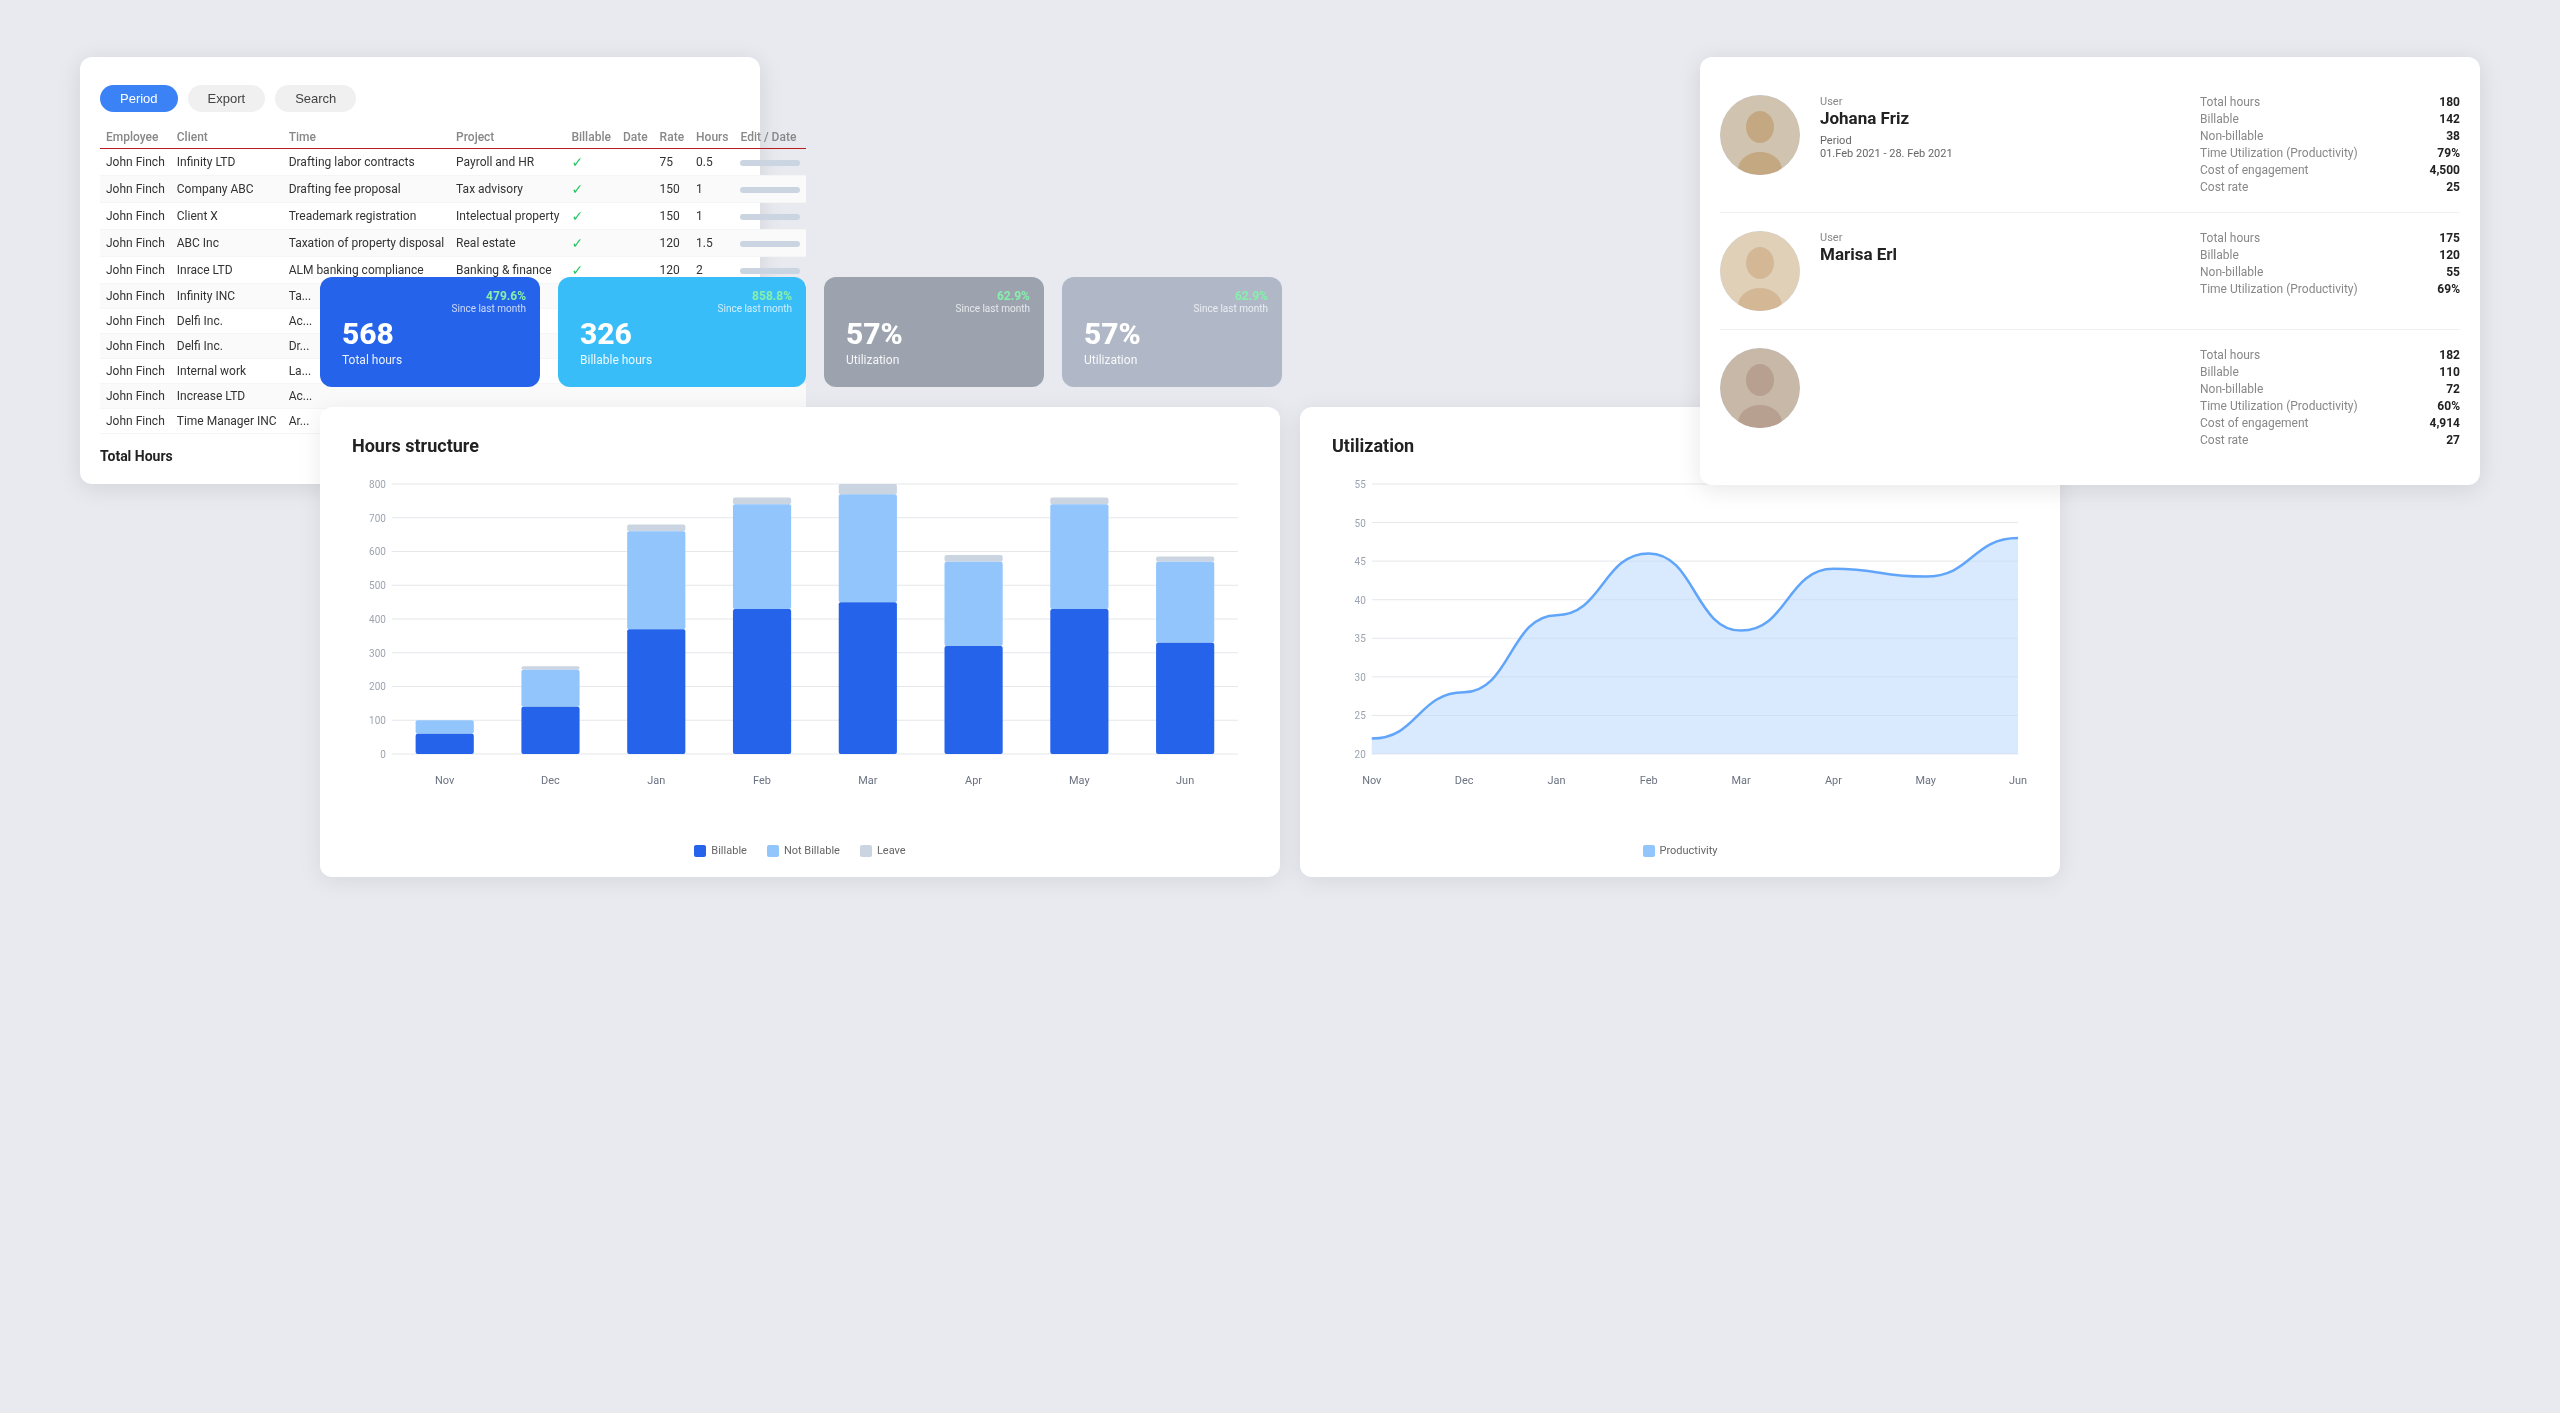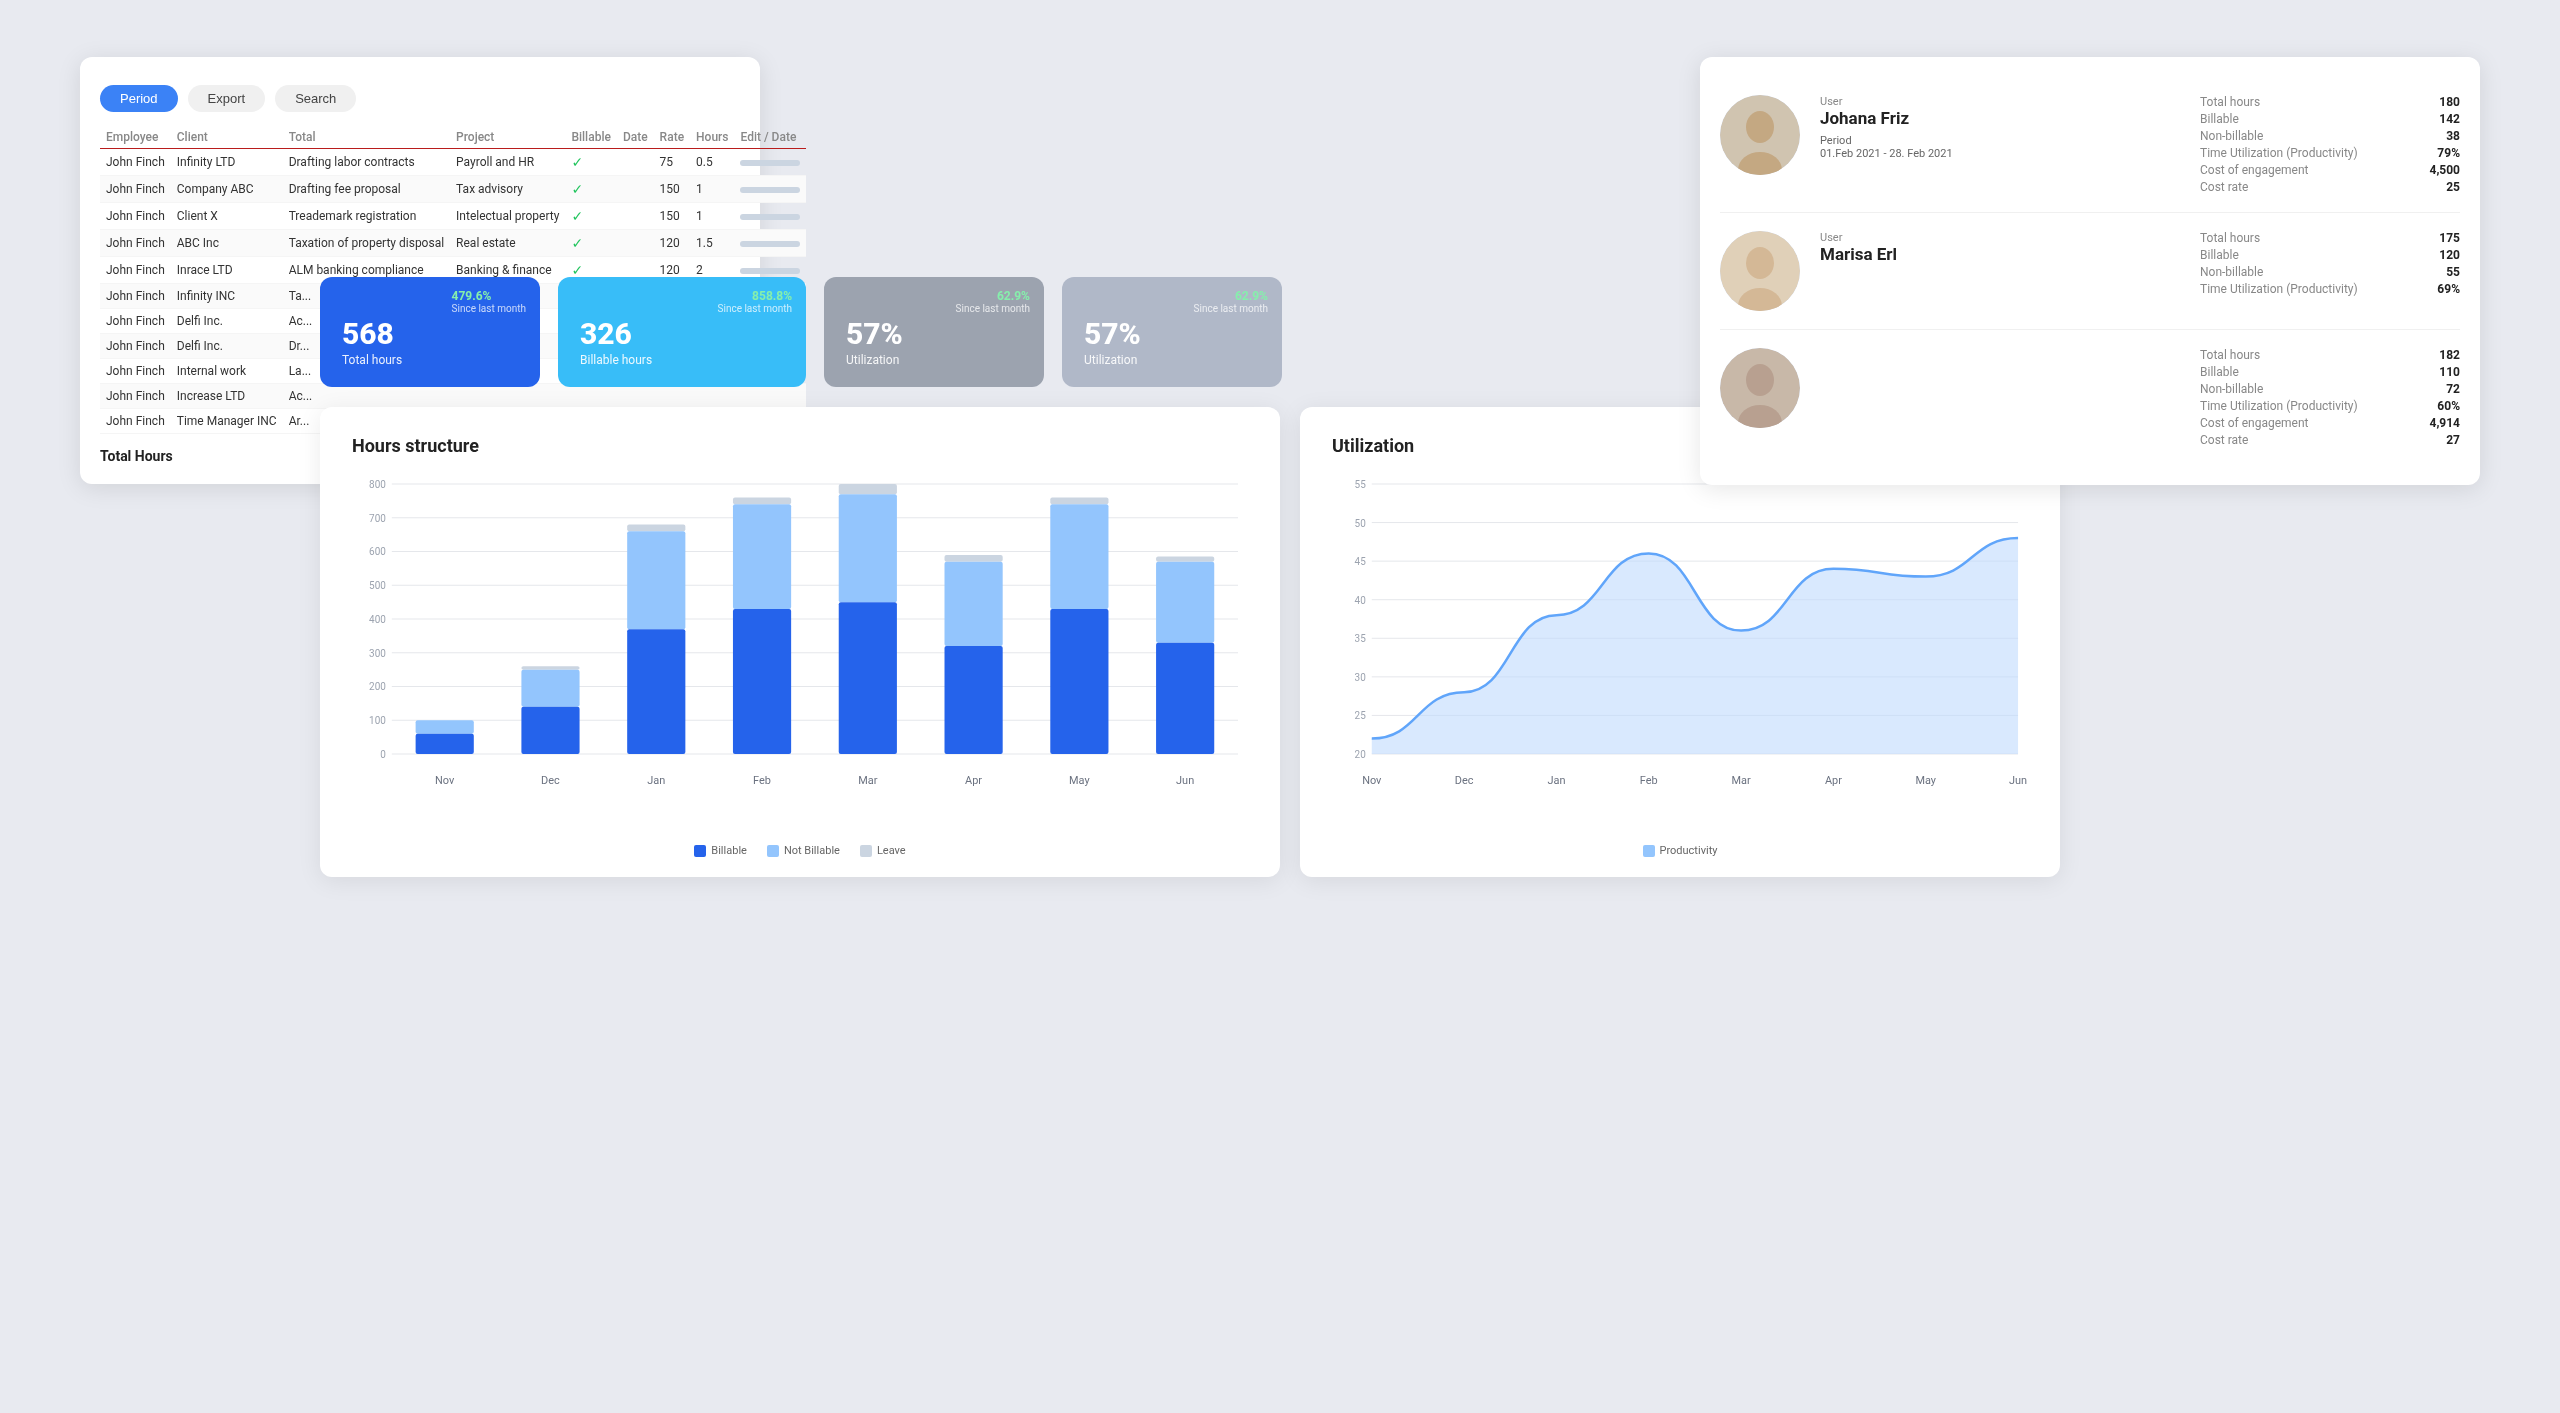--- a/index.html
+++ b/index.html
@@ -280,21 +280,21 @@
     <div class="timesheets-toolbar">
       <button class="btn-period">Period</button>
       <button class="btn-export">Export</button>
       <button class="btn-search">Search</button>
     </div>
     <table class="timesheets-table">
       <thead>
         <tr>
           <th>Employee</th>
           <th>Client</th>
-          <th>Total</th>
+          <th>Time</th>
           <th>Project</th>
           <th>Billable</th>
           <th>Date</th>
           <th>Rate</th>
           <th>Hours</th>
           <th>Edit / Date</th>
         </tr>
       </thead>
       <tbody id="timesheets-tbody">
           <tr>
@@ -418,21 +418,21 @@
     <td></td>
     <td></td>
   </tr>
         </tbody>
     </table>
     <div class="total-hours-label">Total Hours</div>
   </div>
 
   <div class="metric-cards" id="metric-cards">
       <div class="metric-card" style="background: rgb(37, 99, 235); color: rgb(255, 255, 255); border-radius: 12px; padding: 20px 22px; width: 220px; height: 110px; display: flex; flex-direction: column; justify-content: flex-end; position: relative; overflow: hidden;">
-    <div style="position:absolute;top:12px;right:14px;text-align:left;">
+    <div style="position:absolute;top:12px;right:14px;text-align:right;">
       <div style="font-size:12px;font-weight:700;color:#86efac;">479.6%</div>
       <div style="font-size:10px;opacity:0.75;">Since last month</div>
     </div>
     <div style="font-size:30px;font-weight:800;line-height:1;">568</div>
     <div style="font-size:12px;margin-top:4px;opacity:0.9;">Total hours</div>
   </div>
       <div class="metric-card" style="background: rgb(56, 189, 248); color: rgb(255, 255, 255); border-radius: 12px; padding: 20px 22px; width: 248px; height: 110px; display: flex; flex-direction: column; justify-content: flex-end; position: relative; overflow: hidden;">
     <div style="position:absolute;top:12px;right:14px;text-align:right;">
       <div style="font-size:12px;font-weight:700;color:#86efac;">858.8%</div>
       <div style="font-size:10px;opacity:0.75;">Since last month</div>

